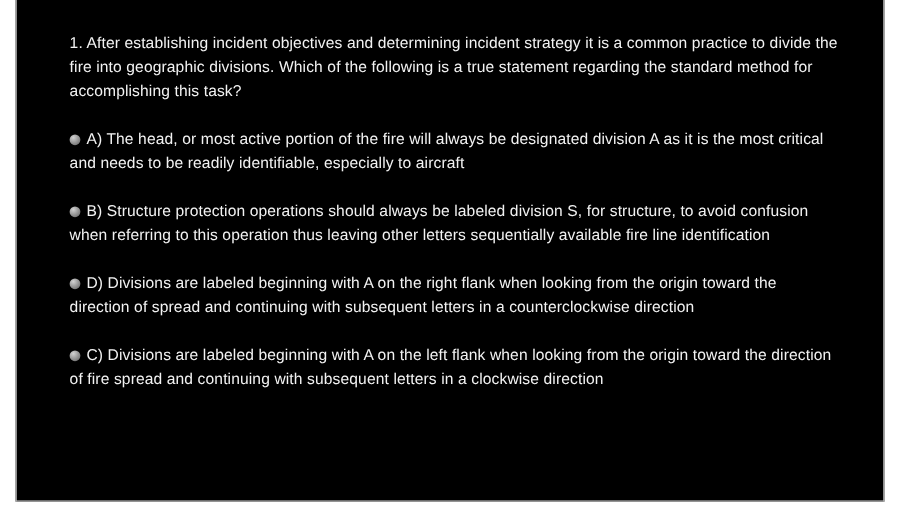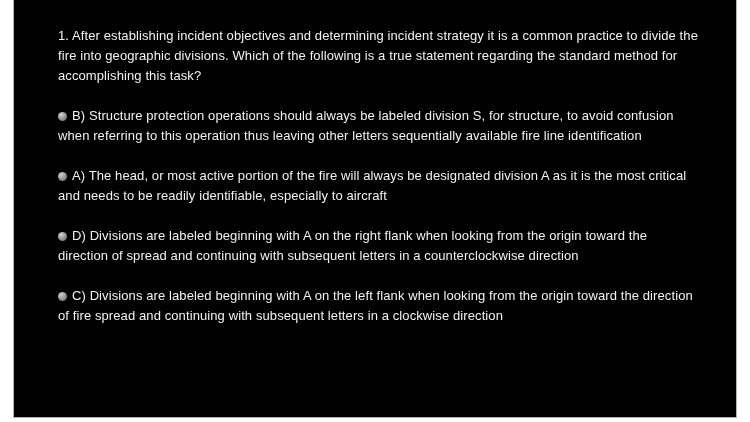--- a/index.html
+++ b/index.html
@@ -61,25 +61,25 @@
 </head>
 <body>
 
 <div class="stage">
   <div class="quiz-panel">
     <div class="content">
 
       <p class="question">1. After establishing incident objectives and determining incident strategy it is a common practice to divide the fire into geographic divisions. Which of the following is a true statement regarding the standard method for accomplishing this task?</p>
 
       <div class="option">
-        <span class="bullet"></span><span>B) Structure protection operations should always be labeled division S, for structure, to avoid confusion when referring to this operation thus leaving other letters sequentially available fire line identification</span>
+        <span class="bullet"></span><span>A) The head, or most active portion of the fire will always be designated division A as it is the most critical and needs to be readily identifiable, especially to aircraft</span>
       </div>
 
       <div class="option">
-        <span class="bullet"></span><span>A) The head, or most active portion of the fire will always be designated division A as it is the most critical and needs to be readily identifiable, especially to aircraft</span>
+        <span class="bullet"></span><span>B) Structure protection operations should always be labeled division S, for structure, to avoid confusion when referring to this operation thus leaving other letters sequentially available fire line identification</span>
       </div>
 
       <div class="option">
         <span class="bullet"></span><span>D) Divisions are labeled beginning with A on the right flank when looking from the origin toward the direction of spread and continuing with subsequent letters in a counterclockwise direction</span>
       </div>
 
       <div class="option">
         <span class="bullet"></span><span>C) Divisions are labeled beginning with A on the left flank when looking from the origin toward the direction of fire spread and continuing with subsequent letters in a clockwise direction</span>
       </div>
 

